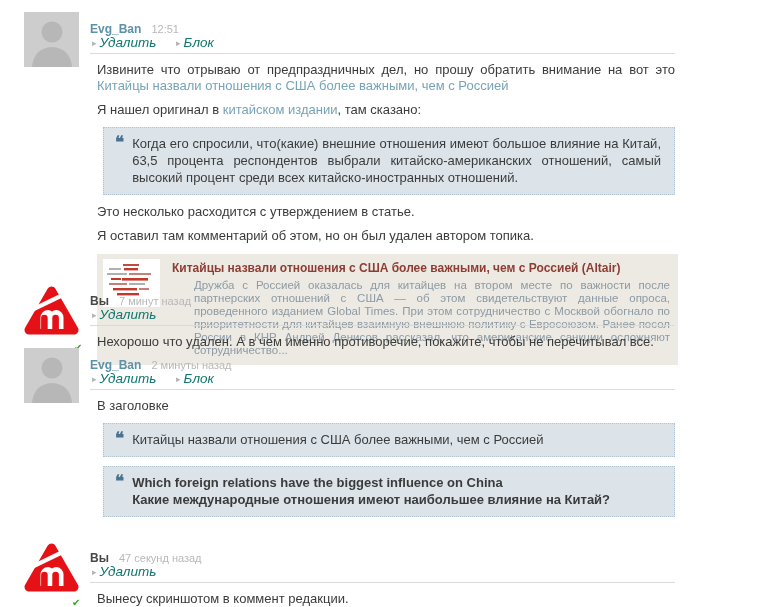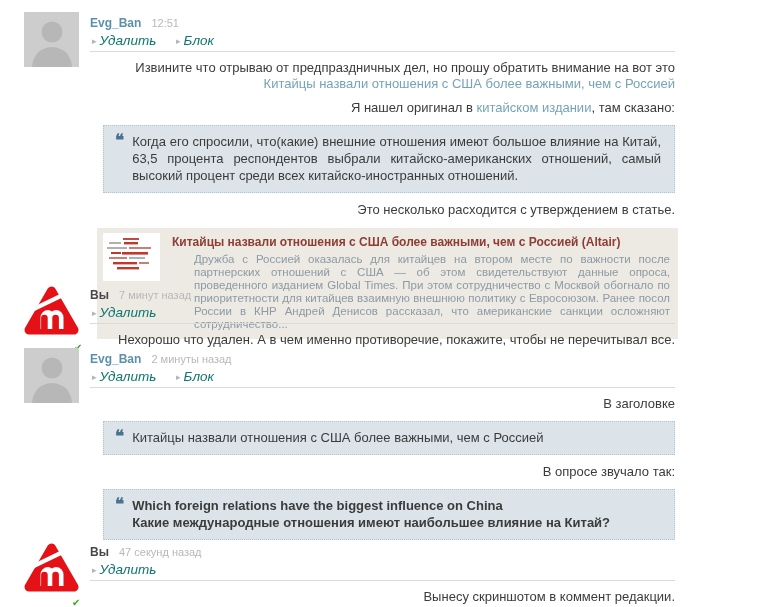--- a/index.html
+++ b/index.html
@@ -5,28 +5,28 @@
   html,body{margin:0;padding:0;}
   body{
     width:759px;height:607px;overflow:hidden;background:#ffffff;
     font-family:"Liberation Sans", sans-serif;color:#3b3b3b;position:relative;
   }
   .comment{position:absolute;left:24px;display:flex;}
   #c1{top:12px}#c2{top:284px}#c3{top:348px}#c4{top:541px}
   .avatar-col{width:66px;flex:none;position:relative;}
   .avatar{width:55px;height:55px;display:block;}
   .content-col{width:585px;flex:none;}
-  .c-head{font-size:11px;line-height:22px;color:#b8b8b8;white-space:nowrap;}
+  .c-head{font-size:11px;line-height:13px;color:#b8b8b8;white-space:nowrap;margin-top:11px;}
   .c-name{font-size:12px;font-weight:bold;color:#5d91ab;text-decoration:none;margin-right:7px;}
   .c-name.self{color:#474747;}
   .c-actions{font-size:13.5px;line-height:14px;padding:0 0 3px 2px;border-bottom:1px solid #dadada;}
   .c-action{color:#0f766e;text-decoration:none;margin-right:16px;font-style:italic;}
   .arrow{color:#b3b3b3;font-size:9px;margin-right:3px;vertical-align:1px;}
   .c-body{margin-left:7px;}
-  .c-body p{font-size:13px;line-height:16px;margin:8px 0 6px 0;text-align:right;}
+  .c-body p{font-size:13px;line-height:16px;margin:8px 0 6px 0;}
   .just{text-align:justify;}
   a.inline{color:#76a3b8;text-decoration:none;}
   .quote{
     display:flex;margin:9px 0 9px 6px;padding:7px 13px 8px 11px;
     background:#dce4e9;border:1px dotted #afc5d3;
   }
   .qmark{flex:none;color:#4a7390;font-size:17px;line-height:15px;margin-right:8px;font-weight:bold;}
   .qtext{font-size:13px;line-height:17px;}
   .qline{display:block;font-weight:bold;}
   .card{
@@ -62,20 +62,21 @@
       <span class="arrow">▸</span><a class="c-action" href="#">Блок</a>
     </div>
     <div class="c-body">
       <p class="just"><span>Извините что отрываю от предпраздничных дел, но прошу обратить внимание на вот это </span><a class="inline" href="#">Китайцы назвали отношения с США более важными, чем с Россией</a></p>
       <p><span>Я нашел оригинал в </span><a class="inline" href="#">китайском издании</a><span>, там сказано:</span></p>
       <div class="quote">
         <span class="qmark">❝</span>
         <span class="qtext just">Когда его спросили, что(какие) внешние отношения имеют большое влияние на Китай, 63,5 процента респондентов выбрали китайско-американских отношений, самый высокий процент среди всех китайско-иностранных отношений.</span>
       </div>
       <p>Это несколько расходится с утверждением в статье.</p>
+      <p>Я оставил там комментарий об этом, но он был удален автором топика.</p>
       <a class="card" href="#">
         <span class="thumb">
           <svg width="57" height="48" viewBox="0 0 57 48">
             <rect width="57" height="48" fill="#ffffff"></rect>
             <rect x="20" y="5" width="16" height="2" fill="#c24a40"></rect>
             <rect x="6" y="9" width="12" height="2" fill="#b0b0b0"></rect>
             <rect x="21" y="9" width="14" height="2.4" fill="#c0392b"></rect>
             <rect x="4" y="14" width="20" height="2" fill="#b0b0b0"></rect>
             <rect x="26" y="14" width="22" height="2" fill="#c87f78"></rect>
             <rect x="8" y="19" width="10" height="2" fill="#c0392b"></rect>
@@ -135,21 +136,20 @@
     <div class="c-actions">
       <span class="arrow">▸</span><a class="c-action" href="#">Удалить</a>
       <span class="arrow">▸</span><a class="c-action" href="#">Блок</a>
     </div>
     <div class="c-body">
       <p>В заголовке</p>
       <div class="quote">
         <span class="qmark">❝</span>
         <span class="qtext">Китайцы назвали отношения с США более важными, чем с Россией</span>
       </div>
-      <p>В опросе звучало так:</p>
       <div class="quote">
         <span class="qmark">❝</span>
         <span class="qtext">
           <span class="qline">Which foreign relations have the biggest influence on China</span>
           <span class="qline">Какие международные отношения имеют наибольшее влияние на Китай?</span>
         </span>
       </div>
     </div>
   </div>
 </div>

